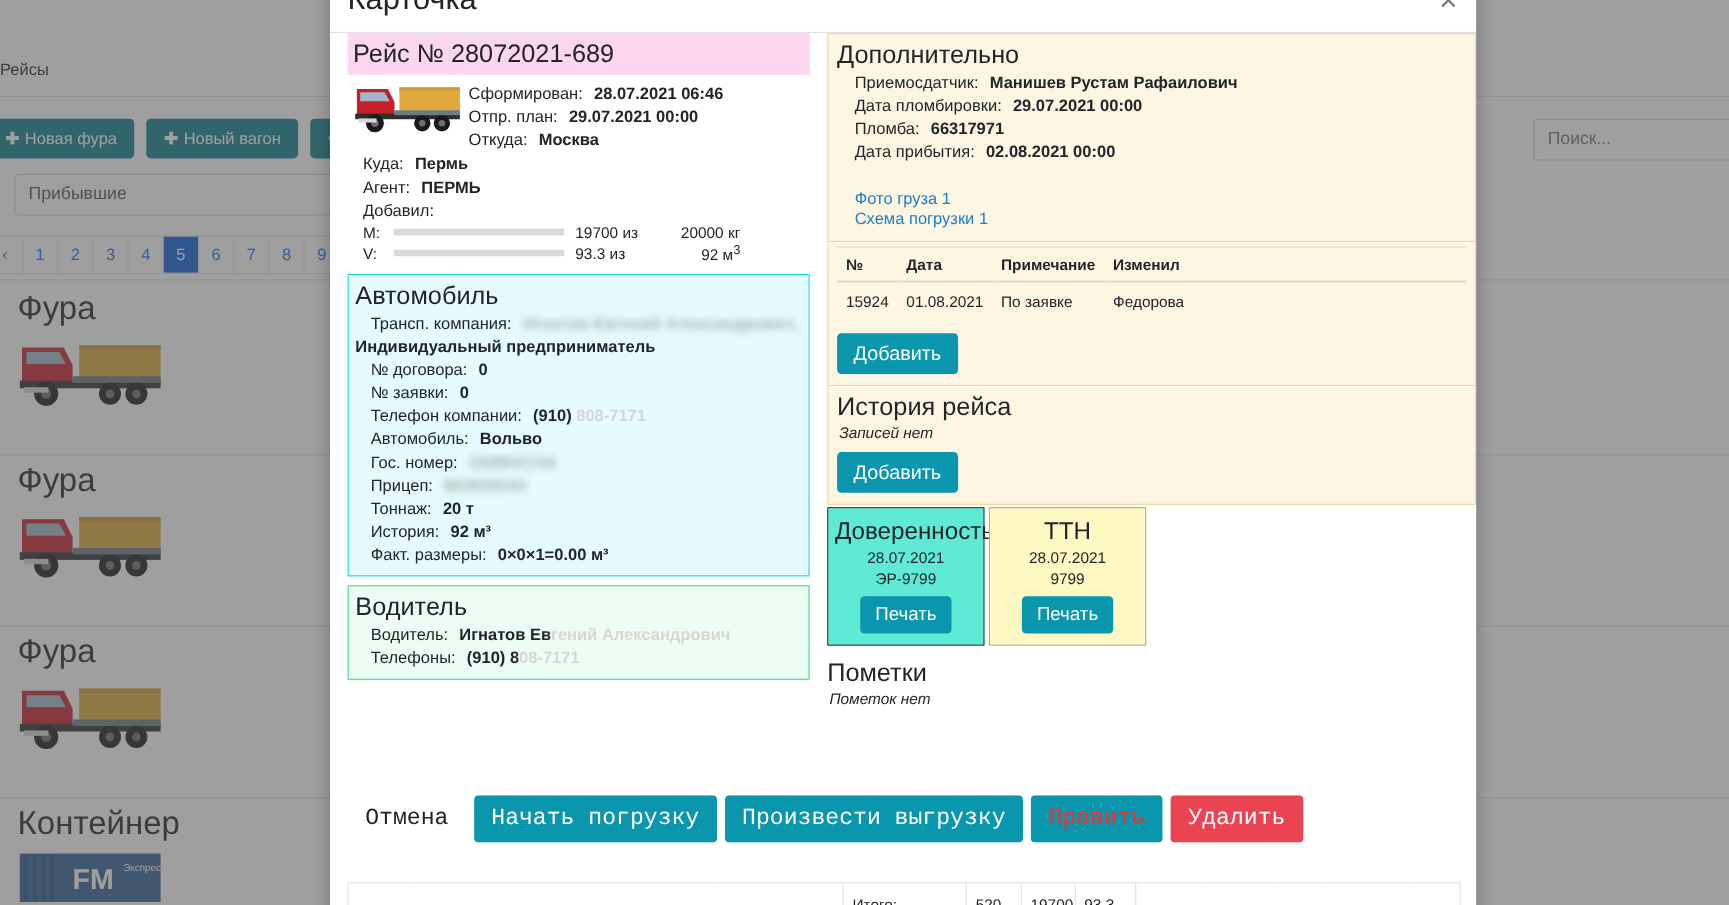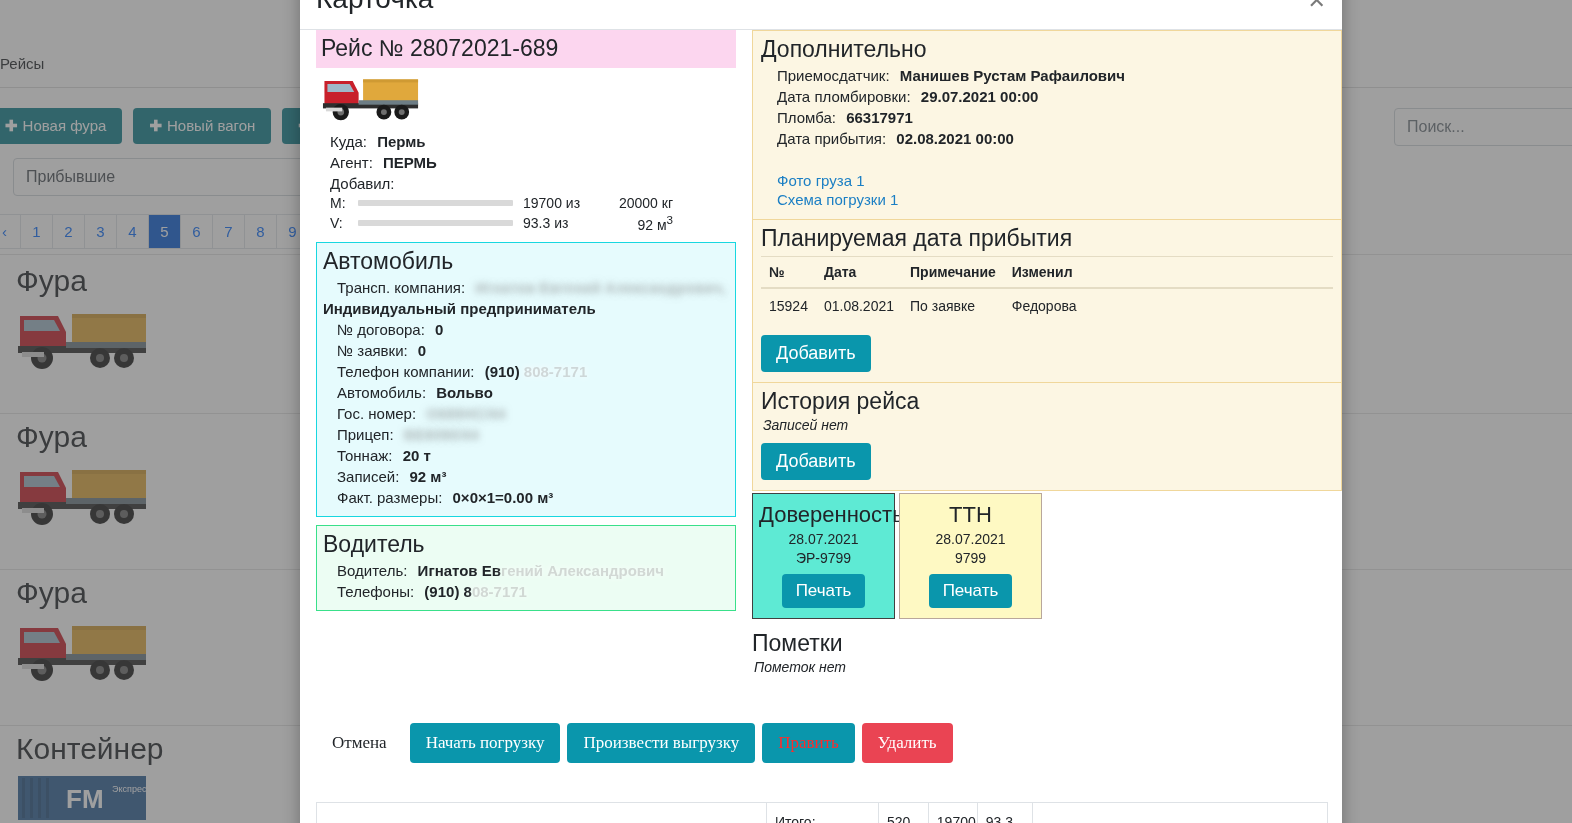--- a/index.html
+++ b/index.html
@@ -183,23 +183,23 @@
   .doc-h { font-size: 22px; color: #212529; line-height: 30px; }
   .doc-line { font-size: 14px; color: #212529; line-height: 19px; }
   .doc-card .btn-teal { margin-top: 6px; padding: 7px 14px; font-size: 17px; }
 
   
   .notes-h { font-size: 23px; color: #212529; line-height: 32px; margin-top: 8px; }
 
   
   .actions { position: absolute; left: 16px; top: 693px; display: flex; gap: 7px; }
   .abtn {
-    border-radius: 4px; font-size: 17px; padding: 9px 15px;
+    border-radius: 4px; font-size: 21px; padding: 9px 15px;
     cursor: pointer; border: 1px solid transparent;
-    font-family: Liberation Serif, serif; white-space: nowrap;
+    font-family: Liberation Mono, monospace; white-space: nowrap;
   }
   .abtn.cancel { background: #fff; color: #212529; border-color: #fff; }
   .abtn.teal   { background: #0a96ac; color: #fff; }
   .abtn.teal-red { background: #0a96ac; color: #ff2b2b; }
   .abtn.red    { background: #ea4453; color: #fff; }
 
   .reg-row { position: absolute; left: 16px; top: 736px; display: flex; align-items: baseline; gap: 12px; }
   .reg-h { font-size: 23px; color: #212529; }
   .reg-lnk { color: #1b7fc4; font-size: 14px; cursor: pointer; text-decoration: none; margin-top: 42px; }
 
@@ -347,20 +347,34 @@
               <rect x="52" y="40" width="80" height="6" fill="#6d7d85"></rect>
               <circle cx="28" cy="56" r="11" fill="#1a1a1a"></circle>
                 <circle cx="28" cy="56" r="4.5" fill="#6e6e6e"></circle>
               <circle cx="86" cy="56" r="10" fill="#1a1a1a"></circle>
                 <circle cx="86" cy="56" r="4" fill="#6e6e6e"></circle>
               <circle cx="110" cy="56" r="10" fill="#1a1a1a"></circle>
                 <circle cx="110" cy="56" r="4" fill="#6e6e6e"></circle>
               <rect x="8" y="50" width="22" height="5" fill="#d8d8d8"></rect>
             </svg>
           </div>
+          <div class="trip-fields">
+            <div class="frow">
+              <span class="flabel">Сформирован:</span>
+              <span class="fval">28.07.2021 06:46</span>
+            </div>
+            <div class="frow">
+              <span class="flabel">Отпр. план:</span>
+              <span class="fval">29.07.2021 00:00</span>
+            </div>
+            <div class="frow">
+              <span class="flabel">Откуда:</span>
+              <span class="fval">Москва</span>
+            </div>
+          </div>
         </div>
 
         <div class="below-fields">
           <div class="frow">
             <span class="flabel">Куда:</span>
             <span class="fval">Пермь</span>
           </div>
           <div class="frow">
             <span class="flabel">Агент:</span>
             <span class="fval">ПЕРМЬ</span>
@@ -419,21 +433,21 @@
           </div>
           <div class="frow">
             <span class="flabel">Прицеп:</span>
             <span class="fval redact">ВЕ8090/44</span>
           </div>
           <div class="frow">
             <span class="flabel">Тоннаж:</span>
             <span class="fval">20 т</span>
           </div>
           <div class="frow">
-            <span class="flabel">Записей:</span>
+            <span class="flabel">История:</span>
             <span class="fval">92 м³</span>
           </div>
           <div class="frow">
             <span class="flabel">Факт. размеры:</span>
             <span class="fval">0×0×1=0.00 м³</span>
           </div>
         </div>
 
         <div class="panel driver">
           <div class="panel-h">Водитель</div>
@@ -467,21 +481,20 @@
           <div class="frow">
             <span class="flabel">Дата прибытия:</span>
             <span class="fval">02.08.2021 00:00</span>
           </div>
           <div style="height:22px;"></div>
           <a class="lnk" style="padding-left:16px;">Фото груза 1</a>
           <a class="lnk" style="padding-left:16px;">Схема погрузки 1</a>
         </div>
 
         <div class="beige">
-          <div class="beige-h">Планируемая дата прибытия</div>
           <table class="arrtbl">
             <thead>
               <tr>
                 <th class="c-num">№</th>
                 <th class="c-date">Дата</th>
                 <th class="c-note">Примечание</th>
                 <th>Изменил</th>
               </tr>
             </thead>
             <tbody>

